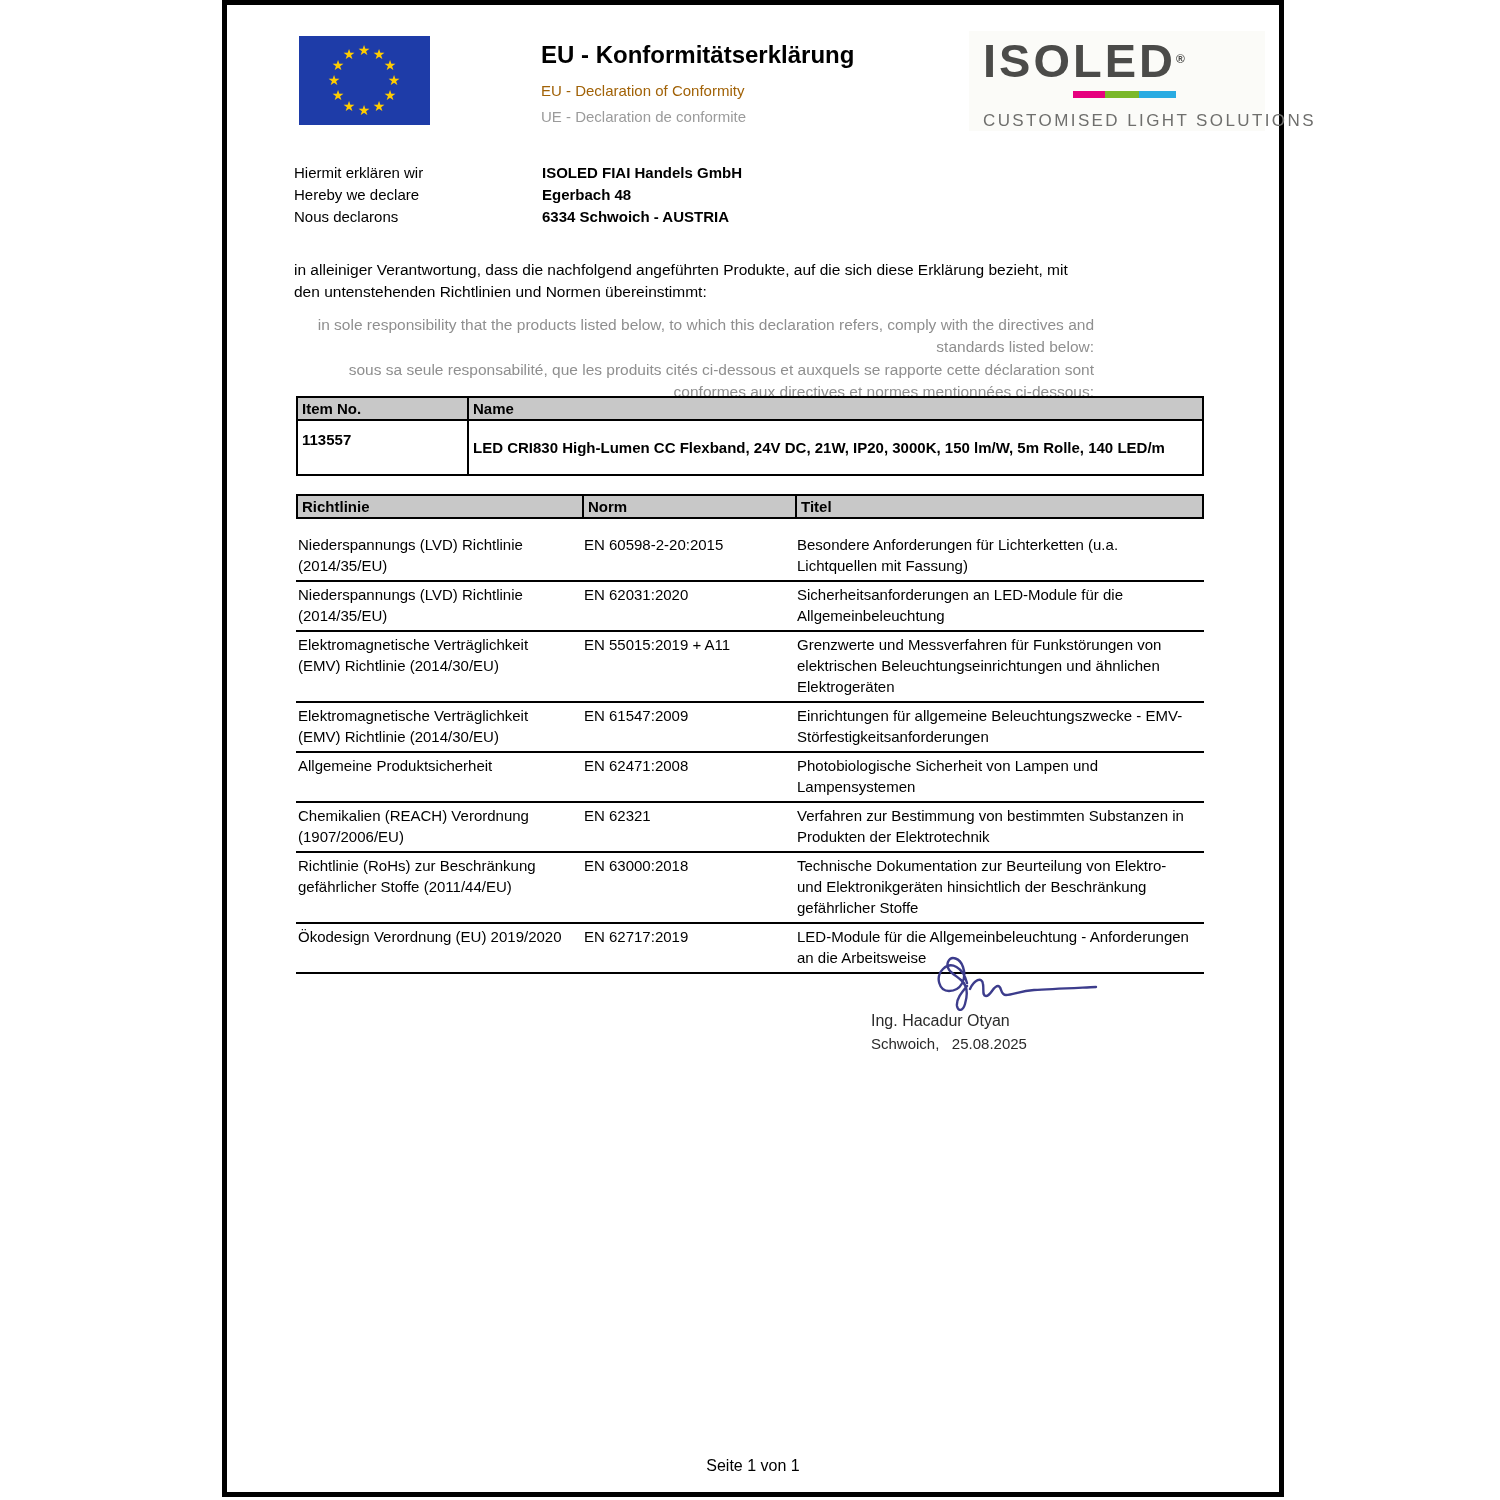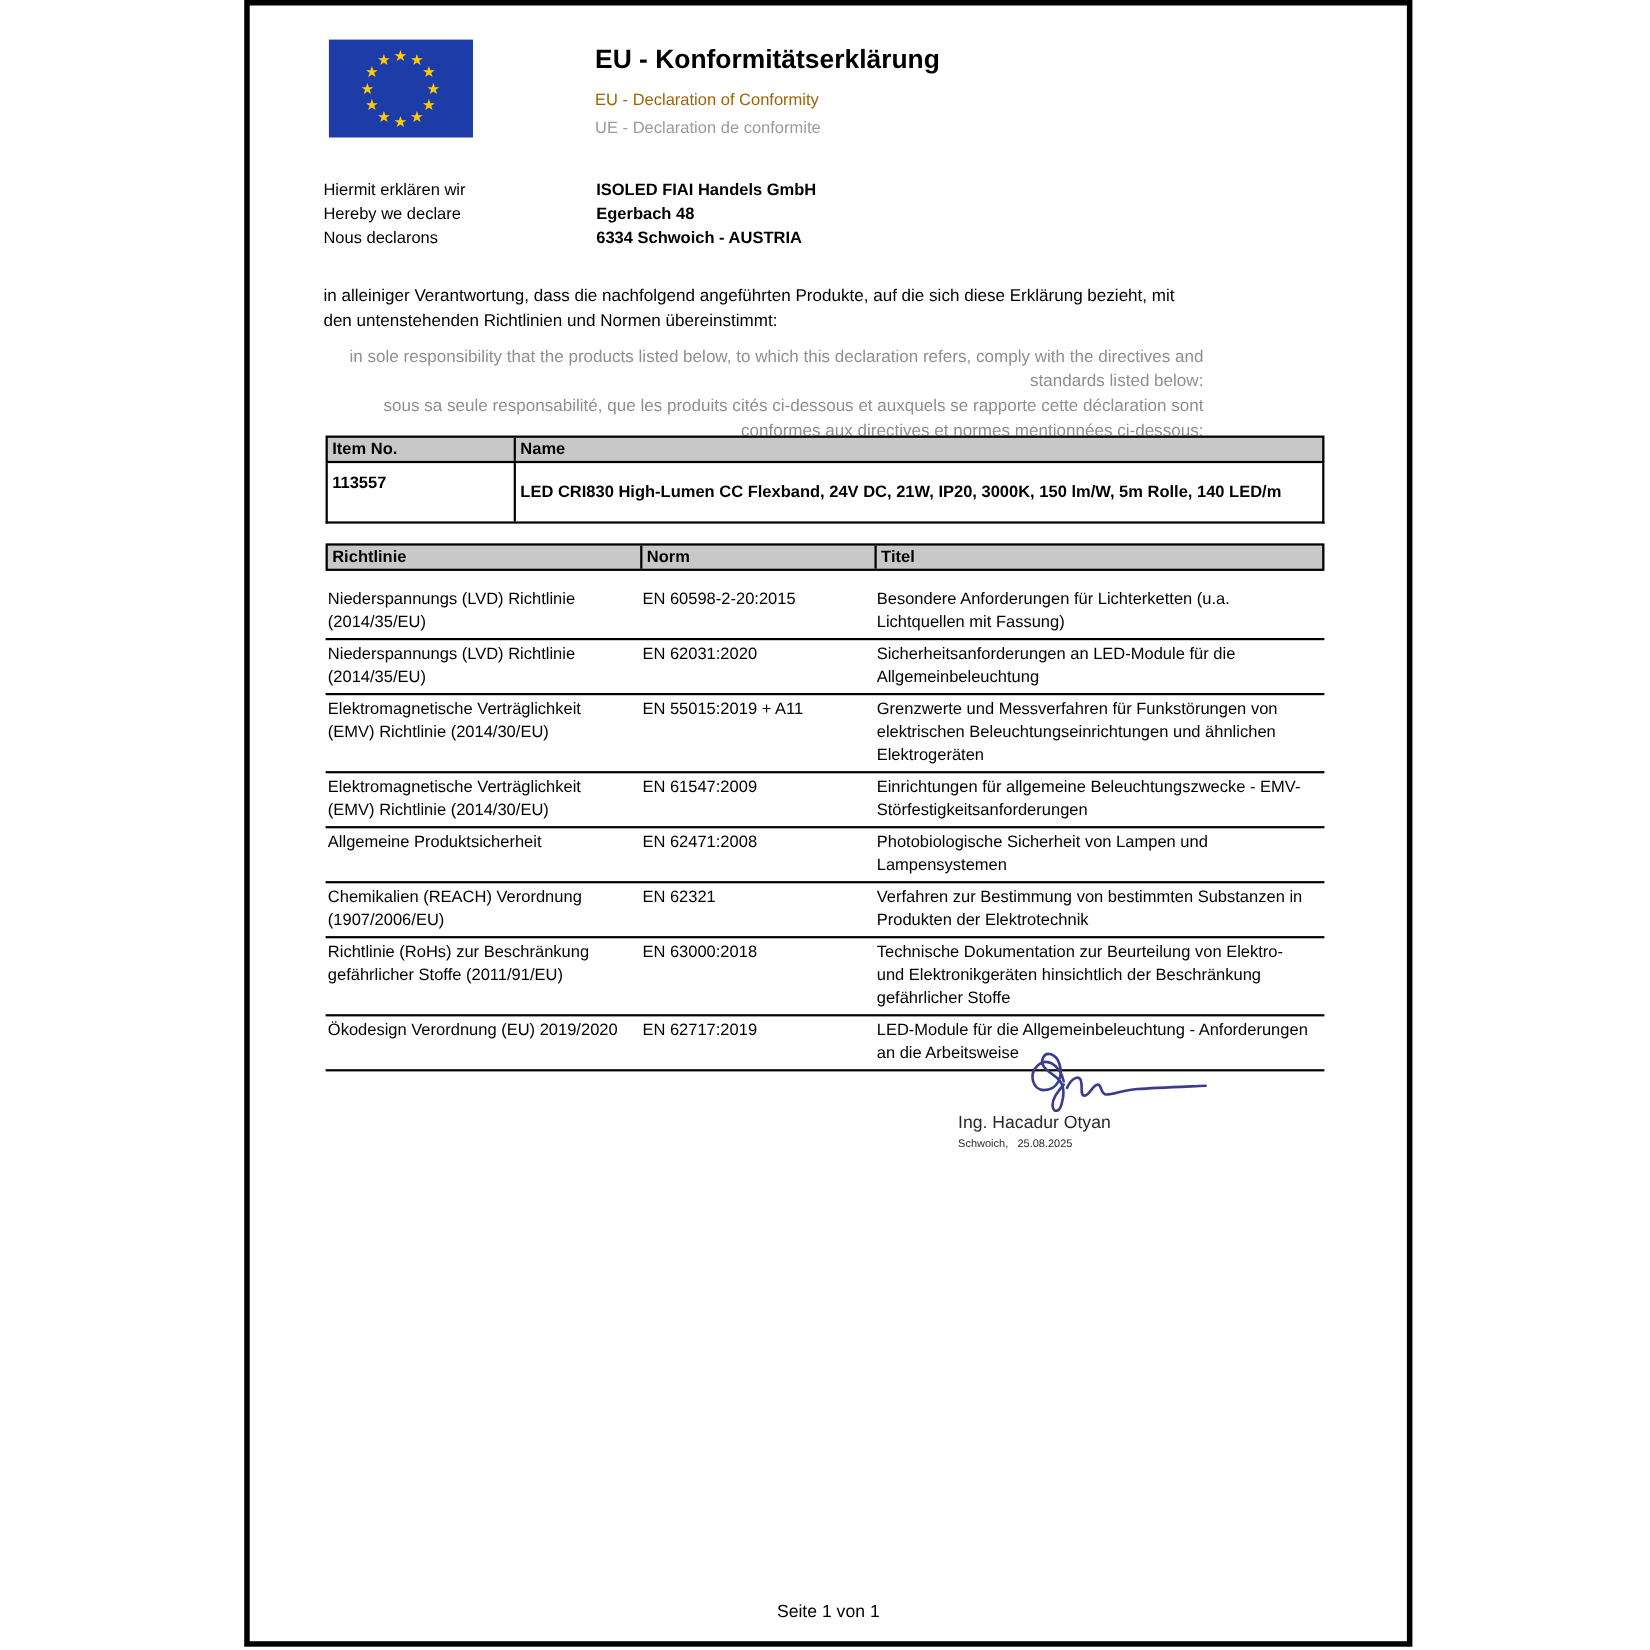--- a/index.html
+++ b/index.html
@@ -55,21 +55,21 @@
   .dir-head > div { padding:2px 4px; }
   .dir-head > div:not(:last-child) { border-right:2px solid #000; }
   .dir-rows { position:absolute; left:69px; top:527px; width:908px; font-size:15px; }
   .dir-row { display:grid; grid-template-columns:286px 213px 409px;
              border-bottom:2.5px solid #000; padding:2px 0 4px 0; }
   .dir-row > div { line-height:21px; padding:0 10px 0 2px; }
 
   
   .sig-img { position:absolute; left:636px; top:944px; }
   .sig-name { position:absolute; left:644px; top:1007px; font-size:16px; color:#2a2a2a; }
-  .sig-place { position:absolute; left:644px; top:1030px; font-size:10px; color:#2a2a2a; white-space:pre; }
+  .sig-place { position:absolute; left:644px; top:1030px; font-size:15px; color:#2a2a2a; white-space:pre; }
 
   
   .footer { position:absolute; left:0; top:1452px; width:100%; text-align:center; font-size:16px; }
 </style>
 </head>
 <body>
 
 <div class="canvas">
   <div class="page">
 
@@ -85,20 +85,24 @@
       <span class="star" style="left:39px; top:59px">★</span>
       <span class="star" style="left:35px; top:44px">★</span>
       <span class="star" style="left:39px; top:29px">★</span>
       <span class="star" style="left:50px; top:18px">★</span>
     </div>
 
     <div class="doc-title">EU - Konformitätserklärung</div>
     <div class="doc-sub1">EU - Declaration of Conformity</div>
     <div class="doc-sub2">UE - Declaration de conformite</div>
 
+    <div class="logo">
+      <div class="logo-word"><span class="lt">ISO</span><span class="lt heavy bar-pink">L</span><span class="lt heavy bar-green">E</span><span class="lt heavy bar-blue">D</span><span class="logo-reg">®</span></div>
+      <div class="logo-tagline">CUSTOMISED LIGHT SOLUTIONS</div>
+    </div>
 
     <div class="decl-labels">
       <div>Hiermit erklären wir</div>
       <div>Hereby we declare</div>
       <div>Nous declarons</div>
     </div>
     <div class="decl-company">
       <div>ISOLED FIAI Handels GmbH</div>
       <div>Egerbach 48</div>
       <div>6334 Schwoich - AUSTRIA</div>
@@ -151,21 +155,21 @@
         <div>Allgemeine Produktsicherheit</div>
         <div>EN 62471:2008</div>
         <div>Photobiologische Sicherheit von Lampen und Lampensystemen</div>
       </div>
       <div class="dir-row">
         <div>Chemikalien (REACH) Verordnung (1907/2006/EU)</div>
         <div>EN 62321</div>
         <div>Verfahren zur Bestimmung von bestimmten Substanzen in Produkten der Elektrotechnik</div>
       </div>
       <div class="dir-row">
-        <div>Richtlinie (RoHs) zur Beschränkung gefährlicher Stoffe (2011/91/EU)</div>
+        <div>Richtlinie (RoHs) zur Beschränkung gefährlicher Stoffe (2011/44/EU)</div>
         <div>EN 63000:2018</div>
         <div>Technische Dokumentation zur Beurteilung von Elektro- und Elektronikgeräten hinsichtlich der Beschränkung gefährlicher Stoffe</div>
       </div>
       <div class="dir-row">
         <div>Ökodesign Verordnung (EU) 2019/2020</div>
         <div>EN 62717:2019</div>
         <div>LED-Module für die Allgemeinbeleuchtung - Anforderungen an die Arbeitsweise</div>
       </div>
     </div>
 

